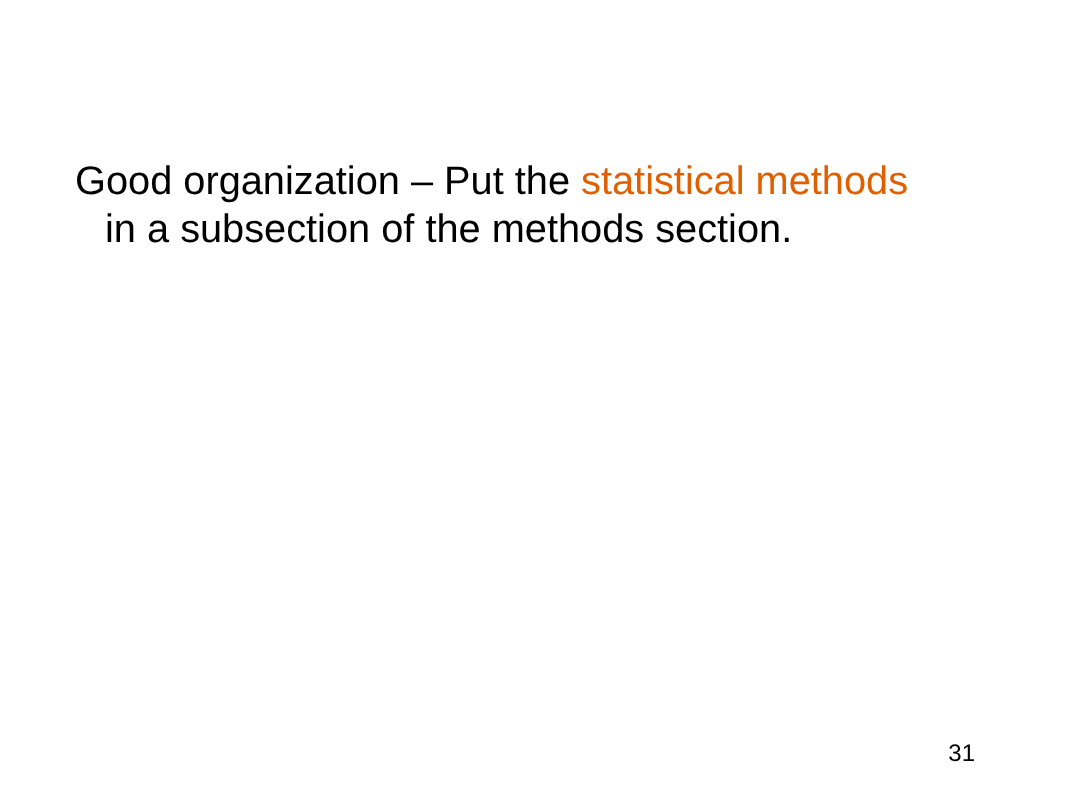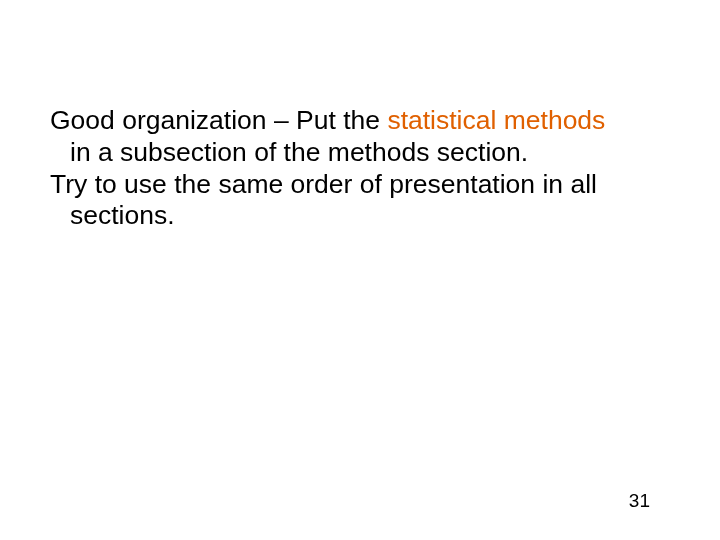--- a/index.html
+++ b/index.html
@@ -33,28 +33,27 @@
     text-indent: -20px;
     padding-left: 20px;
   }
   .highlight {
     color: #e06000;
   }
   .page-number {
     position: absolute;
     bottom: 28px;
     right: 70px;
-    font-size: 19px;
+    font-size: 16px;
     color: #000000;
   }
 </style>
 </head>
 <body>
 
 <div class="slide">
   <div class="content">
     <p>
       <span>Good organization – Put the </span><span class="highlight">statistical methods</span><span> in a subsection of the methods section.</span>
     </p>
-    <p>Try to use the same order of presentation in all sections.</p>
   </div>
   <div class="page-number">31</div>
 </div>
 
 </body></html>

